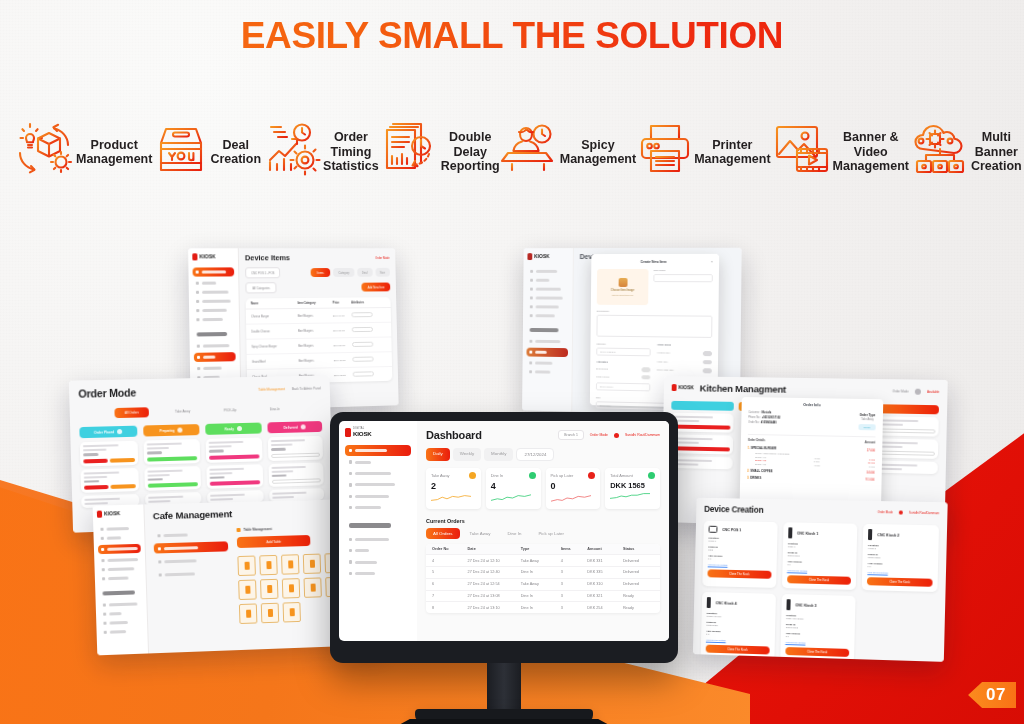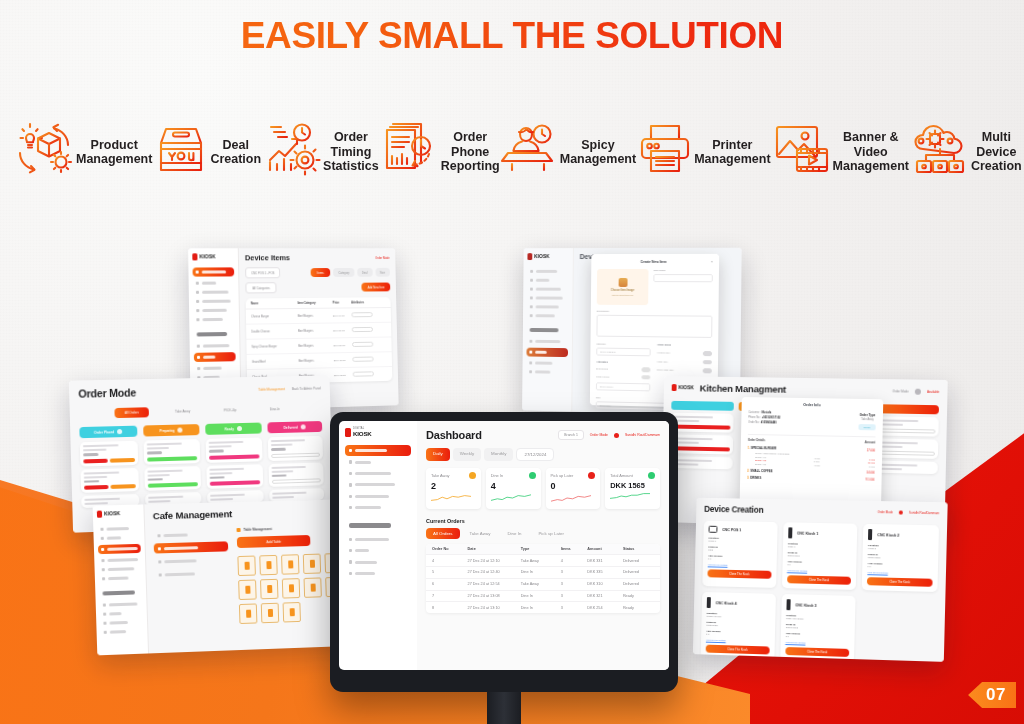--- a/index.html
+++ b/index.html
@@ -86,21 +86,21 @@
   .line.dk{ background:#b9b7bc; }
   .card-w{ background:#fff; border-radius:5px; box-shadow:0 1px 3px rgba(0,0,0,.07); }
   .body-bg{ background:#f7f7f8; }
 
   
   .monitor{ position:absolute; left:330px; top:412px; width:348px; z-index:50; }
   .mon-bezel{
     background:#1b1d22; border-radius:13px; padding:9px 9px 22px 9px;
     box-shadow:0 18px 34px rgba(0,0,0,.34);
   }
-  .mon-screen{ background:#fff; border-radius:5px; overflow:hidden; height:249px; position:relative;}
+  .mon-screen{ background:#fff; border-radius:5px; overflow:hidden; height:220px; position:relative;}
   .mon-neck{ width:34px; height:46px; margin:0 auto; background:linear-gradient(90deg,#1b1d22,#2d3037,#1b1d22);}
   .mon-base{ width:178px; height:13px; margin:0 auto; background:#17191d;
              border-radius:4px 4px 7px 7px; box-shadow:0 7px 16px rgba(0,0,0,.3);}
   .mon-base2{ width:214px; height:7px; margin:-3px auto 0; background:#0f1114;
               clip-path:polygon(6% 0,94% 0,100% 100%,0 100%); border-radius:3px;}
 
   
   .dash{ display:flex; height:100%; font-size:5px; }
   .dash .sbar{ width:78px; padding:7px 6px; }
   .dash .main{ flex:1; background:#fafafa; padding:8px 9px; overflow:hidden;}
@@ -224,21 +224,21 @@
           <path d="M8 10h28v38H8z"></path>
             <path d="M11 7h28M14 4h28v38"></path>
           <path d="M13 17h17M13 22h17M13 27h12"></path>
           <path d="M13 44V36M18 44v-6M23 44v-10M28 44v-6"></path>
           <circle cx="42" cy="26" r="9"></circle>
             <path d="M42 20v6l4 2.5"></path>
           <path d="M50 34c-2 6-7.5 10-13.5 10.5" stroke-dasharray="2.6 3"></path>
           <path d="M36 41l-2.5 4.5 5 .6"></path>
         </svg>
       </div>
-      <div class="cap">Order Phone
+      <div class="cap">Double Delay
 Reporting</div>
     </div>
 
 
     <div class="feature">
       <div class="ic">
         <svg width="60" height="58" viewBox="0 0 60 58" fill="none" stroke="url(#g6)" stroke-width="2.1" stroke-linecap="round" stroke-linejoin="round">
           <defs>
               <linearGradient id="g6" x1="0" y1="0" x2="1" y2="1">
                 <stop offset="0" stop-color="#f79420"></stop>
@@ -318,21 +318,21 @@
             <circle cx="41" cy="21" r="2.4"></circle>
           <path d="M31 29v6M17 41v-6h28v6"></path>
           <rect x="8" y="41" width="14" height="11" rx="1.6"></rect>
           <rect x="24" y="41" width="14" height="11" rx="1.6"></rect>
           <rect x="40" y="41" width="14" height="11" rx="1.6"></rect>
           <circle cx="15" cy="46.5" r="1.8"></circle>
             <circle cx="31" cy="46.5" r="1.8"></circle>
             <circle cx="47" cy="46.5" r="1.8"></circle>
         </svg>
       </div>
-      <div class="cap">Multi Device
+      <div class="cap">Multi Banner
 Creation</div>
     </div>
   </div>
 
   <div class="shot sk" style="left:190px; top:248px; width:210px; height:160px; transform:perspective(900px) rotateY(9deg) rotateX(2deg) rotate(-.8deg); border-radius:4px;">
     <div style="display:flex; height:100%; font-size:3px;">
       <div class="sb" style="width:50px; padding:5px 4px;">
         <div class="logo" style="margin-bottom:7px;">
           <span class="mark" style="width:5px;height:7px;"></span>
           <span class="txt" style="font-size:5px;">KIOSK</span>

